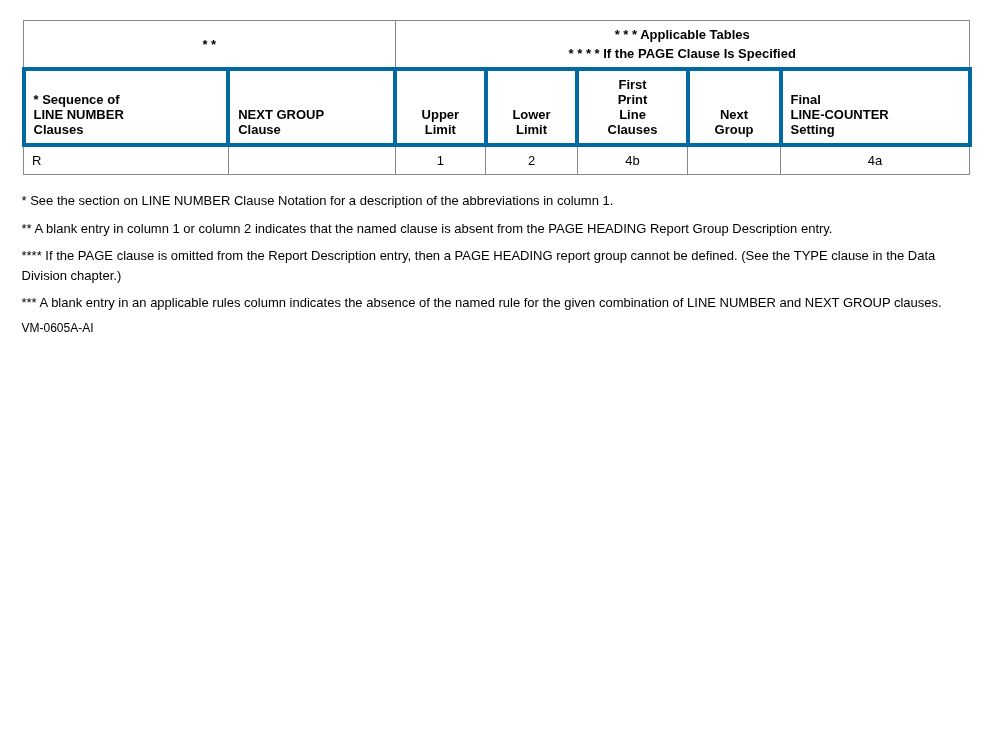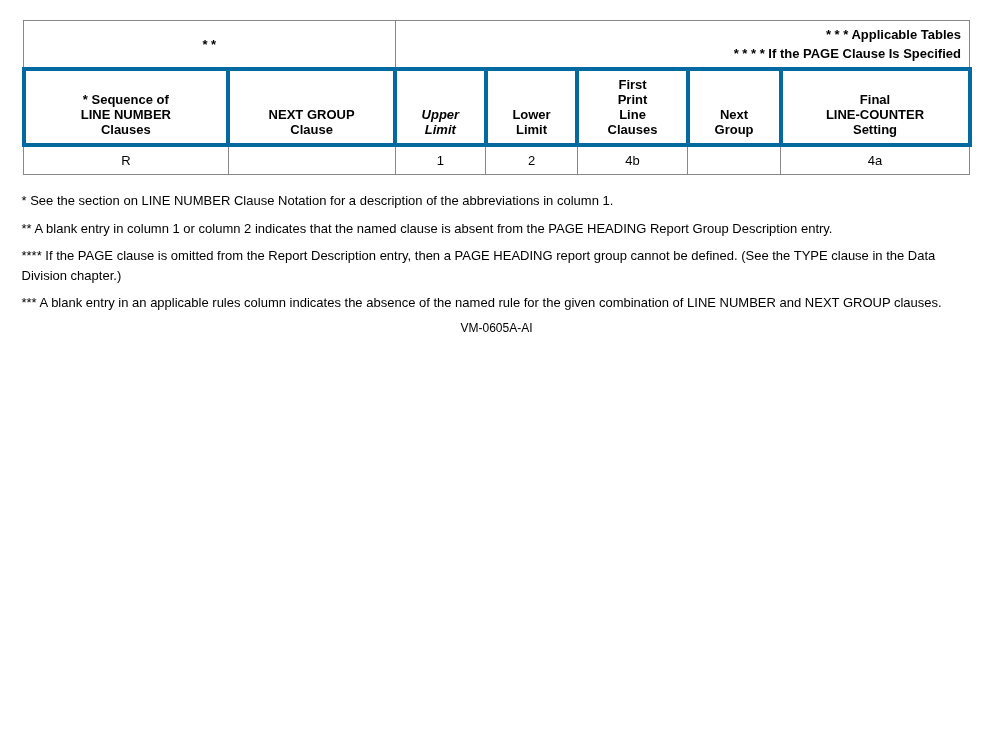--- a/index.html
+++ b/index.html
@@ -17,32 +17,32 @@
     }
     table {
       width: 100%;
       border-collapse: collapse;
       margin-bottom: 16px;
     }
     th, td {
       border: 1px solid #888;
       padding: 6px 8px;
       vertical-align: top;
-      text-align: center;
+      text-align: left;
       font-size: 13px;
     }
     .header-top-left {
       border-right: 1px solid #888;
       border-bottom: 1px solid #888;
       vertical-align: middle;
       text-align: center;
       font-weight: bold;
     }
     .header-top-right {
-      text-align: right;
+      text-align: center;
       font-weight: bold;
       border-bottom: 1px solid #888;
     }
     .header-top-right div:first-child {
       margin-bottom: 4px;
     }
     .col-header {
       font-weight: bold;
       vertical-align: bottom;
       border: 4px solid #0369a1;
@@ -55,21 +55,21 @@
     }
     .footnotes {
       font-size: 13px;
       line-height: 1.5;
       margin-top: 4px;
     }
     .footnotes p {
       margin-bottom: 8px;
     }
     .vm-code {
-      text-align: center;
+      text-align: left;
       font-size: 12px;
       margin-top: 8px;
       color: #000;
     }
   </style>
 </head>
 <body>
 
 <div class="page-container">
   <table>
@@ -87,21 +87,21 @@
       <tr>
         <th class="col-header" style="min-width:130px;">
           <span>* Sequence of</span><br>
           <span>LINE NUMBER</span><br>
           <span>Clauses</span>
         </th>
         <th class="col-header" style="min-width:90px;">
           <span>NEXT GROUP</span><br>
           <span>Clause</span>
         </th>
-        <th class="col-header center-col" style="min-width:55px;font-style:italic;">
+        <th class="col-header center-col" style="min-width:55px;">
           <span>Upper</span><br>
           <span>Limit</span>
         </th>
         <th class="col-header center-col" style="min-width:55px;">
           <span>Lower</span><br>
           <span>Limit</span>
         </th>
         <th class="col-header center-col" style="min-width:70px;">
           <span>First</span><br>
           <span>Print</span><br>

